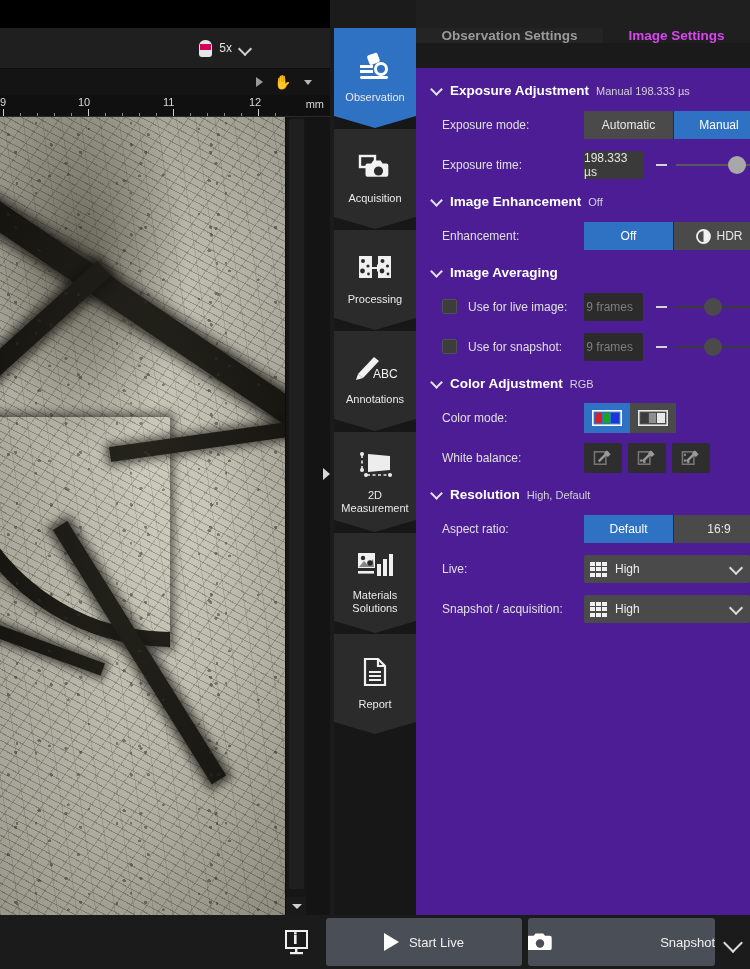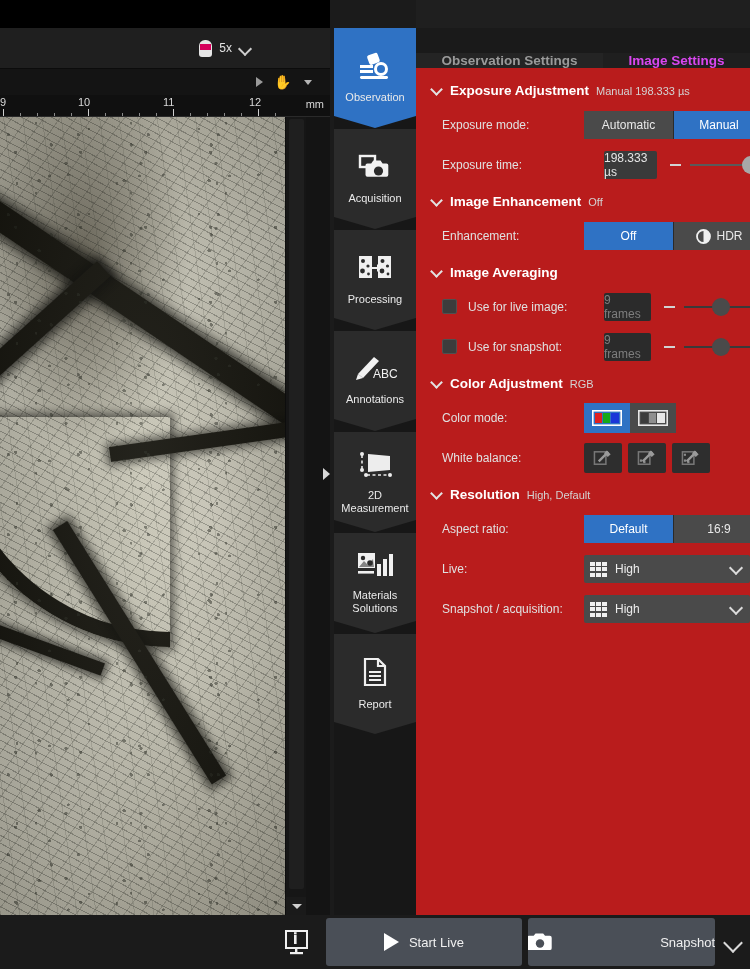--- a/index.html
+++ b/index.html
@@ -200,35 +200,35 @@
     border-top:6px solid transparent;border-bottom:6px solid transparent;
   }
 
   
   .rightpanel {
     position:absolute; left:416px; top:0; width:334px; height:915px;
     background:#1f1f1f;
   }
   .tabbar {
     position:absolute; left:0; top:28px; width:334px; height:40px;
-    background:#1a1a1a; display:flex; align-items:flex-end;
+    background:#1a1a1a; display:flex; align-items:flex-start;
   }
   .tab {
     display:flex; align-items:center; justify-content:center;
     font-size:13.5px; font-weight:bold; cursor:pointer;
   }
   .tab.inactive {
     width:187px; background:#242424; color:#9a9a9a;
   }
   .tab.active {
     flex:1; background:#1f1f1f; color:#d946ef;
   }
   .panel-body {
     position:absolute; left:0; top:68px; width:334px; height:847px;
-    background:#b91c1c; padding-top:6px; overflow:hidden;
+    background:#4c1d95; padding-top:6px; overflow:hidden;
   }
 
   .sec-head {
     display:flex; align-items:baseline; gap:7px;
     padding:9px 0 7px 16px;
   }
   .sec-head .chev {
     width:11px;height:11px;position:relative;flex:0 0 auto; align-self:center;
   }
   .sec-head .chev::before {
@@ -253,21 +253,21 @@
     font-size:12px; color:#e9e9e9; background:#4a4a4a; cursor:pointer;
     border-right:1px solid #2a2a2a;
   }
   .segbtn:last-child { border-right:none; }
   .segbtn.sel { background:#2f72c4; color:#fff; }
   .segbtn.w90 { width:90px; }
 
   .valbox {
     width:90px; height:28px; background:#3a3a3a; border-radius:2px;
     display:flex; align-items:center; justify-content:flex-end;
-    padding-right:10px; font-size:12px; color:#e6e6e6;margin-left:20px;
+    padding-right:10px; font-size:12px; color:#e6e6e6;
   }
   .valbox.dim { background:#2b2b2b; color:#7e7e7e; }
 
   .minus {
     width:11px; height:2px; background:#d2d2d2; margin-left:13px; flex:0 0 auto;
   }
   .slider {
     position:relative; height:2px; background:#5a5a5a; margin-left:9px; width:74px; flex:0 0 auto;
   }
   .slider .knob {

